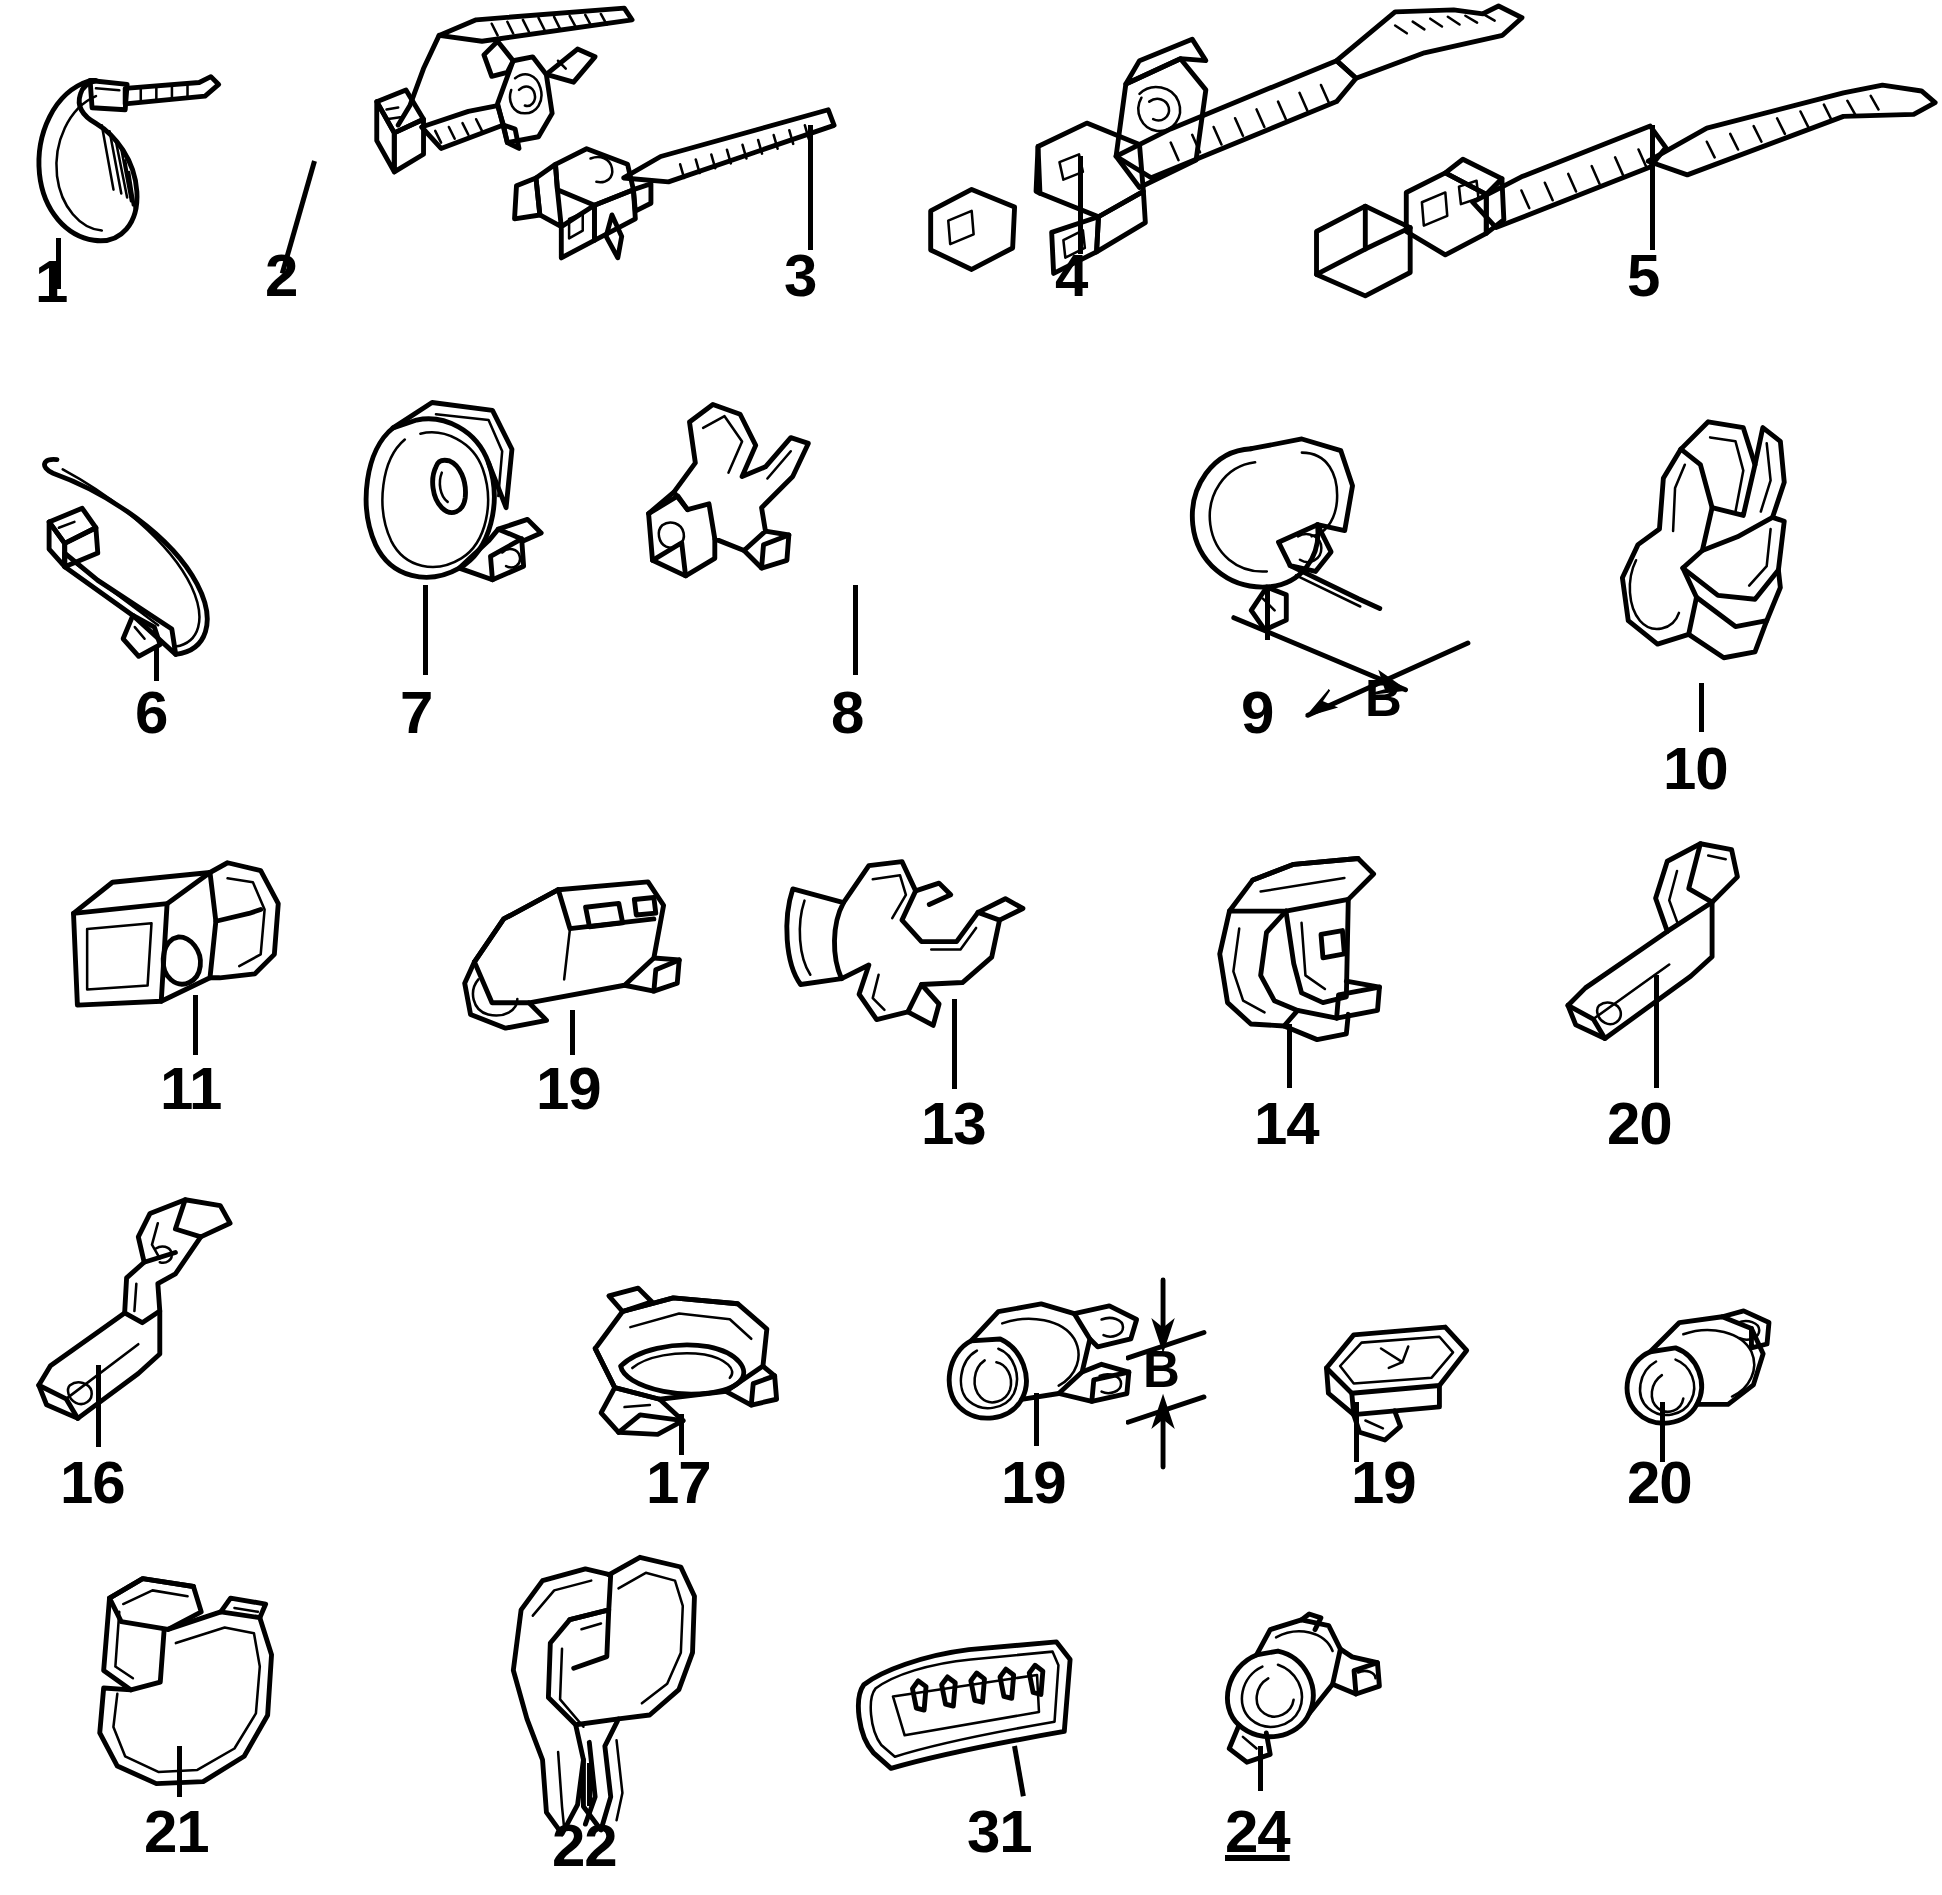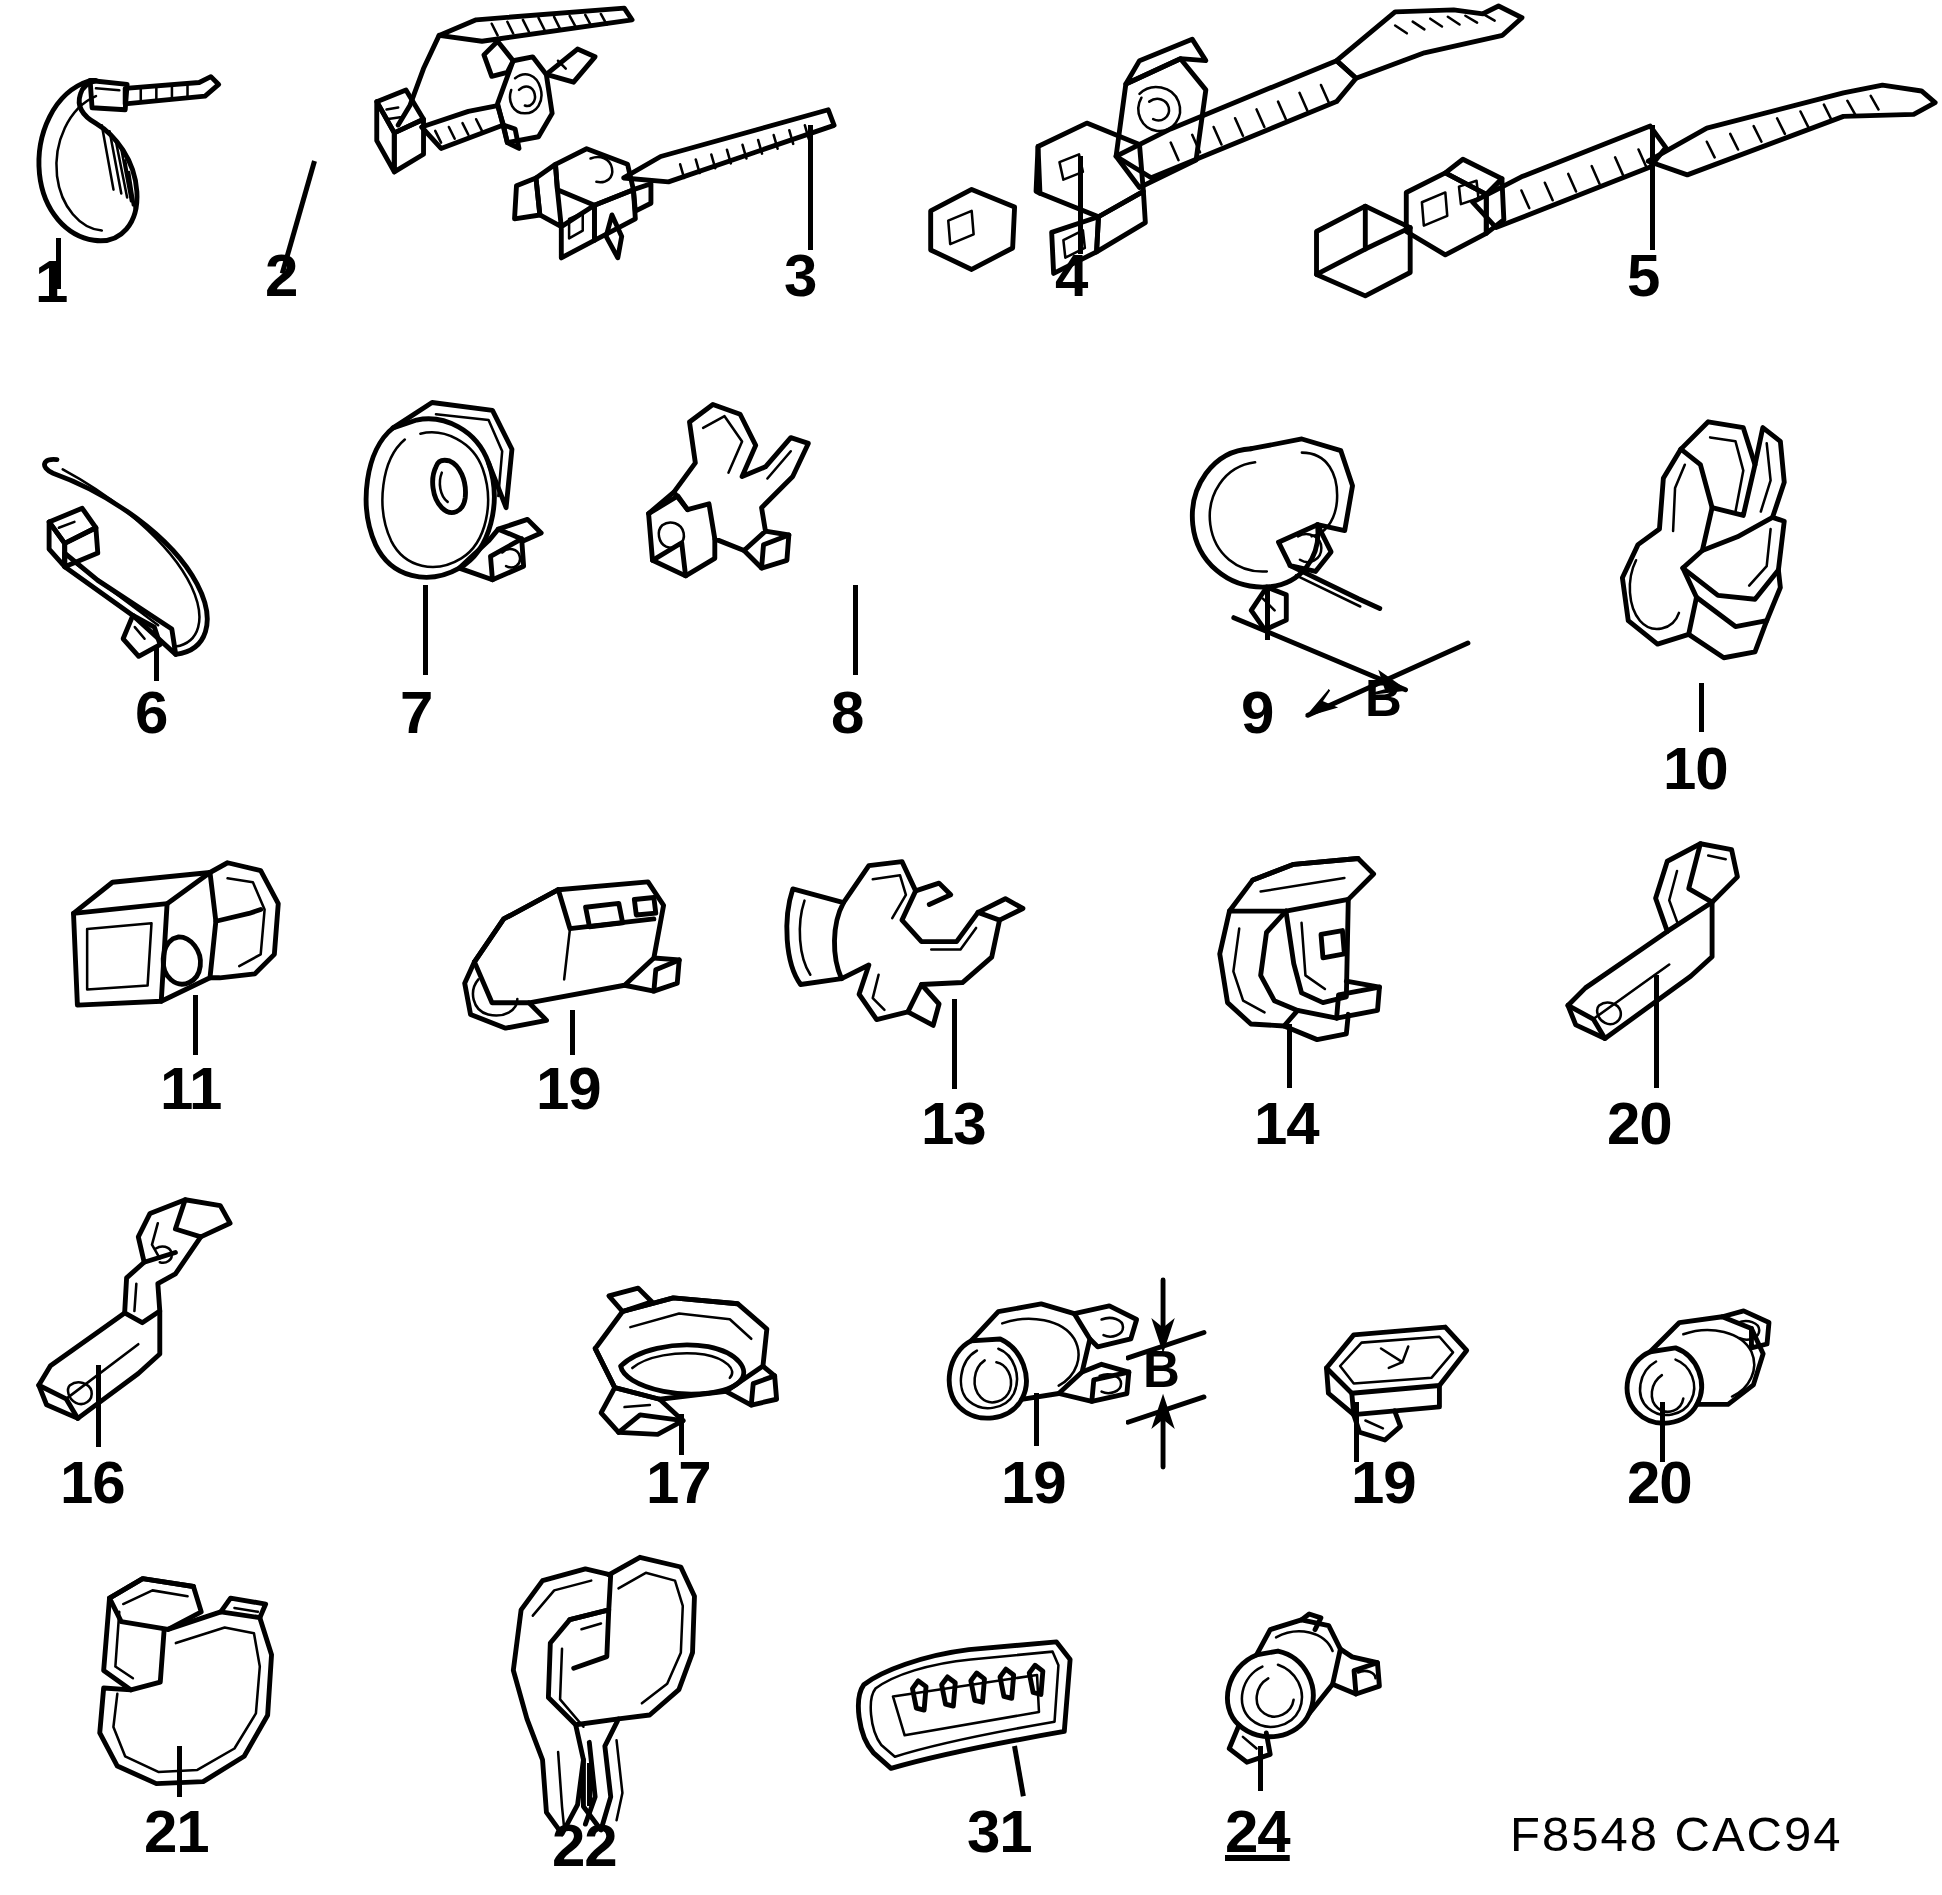--- a/index.html
+++ b/index.html
@@ -466,16 +466,15 @@
       <path class="ln" d="M136 72 L160 82 L184 74 L182 50 L156 44 L144 36"></path>
       <path class="ln" d="M160 82 L158 58 L182 50"></path>
       <path class="lnT" d="M162 60 C170 56 180 60 180 66"></path>
       <path class="ln" d="M40 114 L30 138 L48 152 L72 144 L68 122"></path>
       <path class="lnT" d="M44 126 L58 138"></path>
     </svg>
   </div>
   <div class="leader" style="left:1258px;top:1746px;width:4.9px;height:45px;"></div>
   <div class="lbl" style="left:1225px;top:1802px;text-decoration:underline;">24</div>
 
-  <div id="refcode" style="left:1510px;top:1806px;">F8548 CAC94</div>
 
 </div>
 
 
 </body></html>

